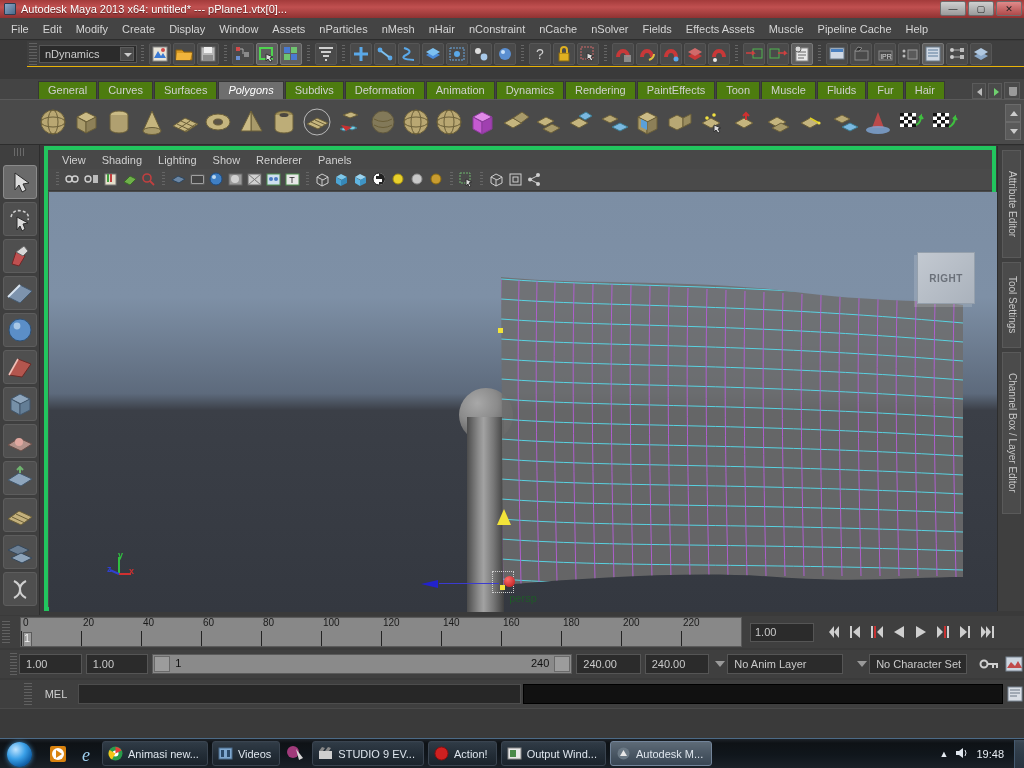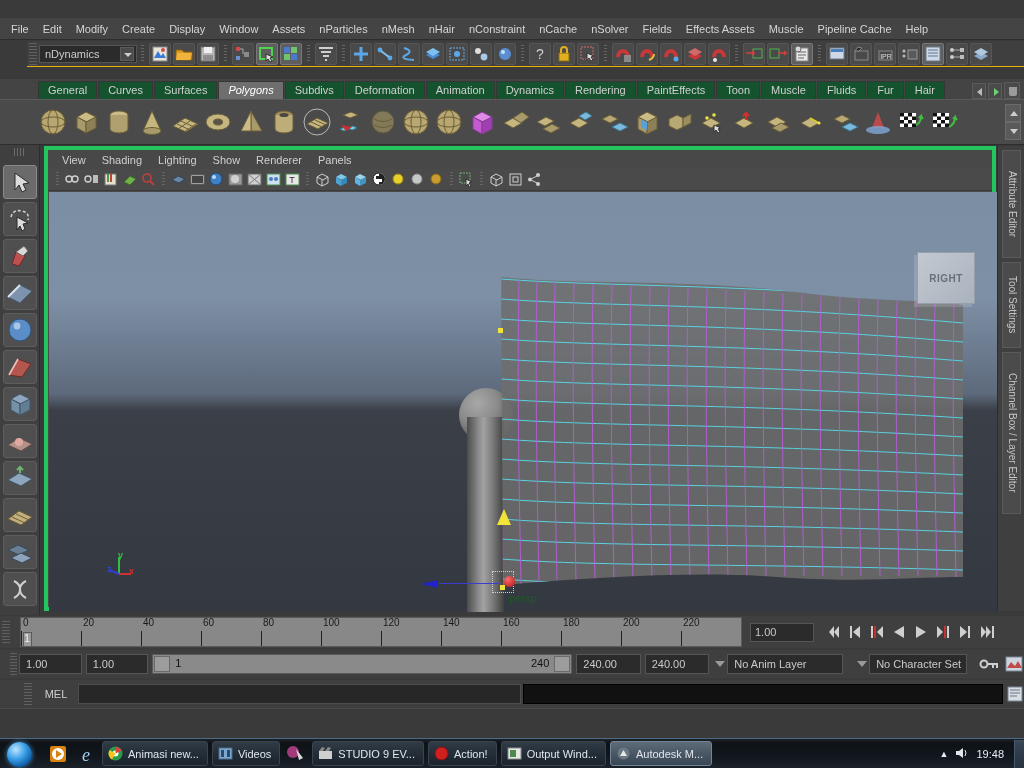--- a/index.html
+++ b/index.html
@@ -40,21 +40,21 @@
     border-left:4px solid transparent; border-right:4px solid transparent; border-top:4px solid #ccc;}
   .sep { width:3px; height:18px; margin:0 4px;
     background:repeating-linear-gradient(to bottom,#666 0 1px,transparent 1px 3px);}
   .ticon { width:22px; height:22px; margin:0 1px; border-radius:2px; position:relative;
     background:#4a4a4a; border:1px solid #565656; overflow:hidden;}
   .ticon.on { background:#5e5e5e; border:1px solid #787878; }
 
   
   .shelftabs { position:absolute; left:0; top:79px; width:1024px; height:20px;
     background:#444; display:flex; align-items:flex-end; padding-left:38px; }
-  .stab { height:18px; background:#14532d; border:1px solid #363636; border-bottom:none;
+  .stab { height:18px; background:#4d7c0f; border:1px solid #363636; border-bottom:none;
     color:#cfcfcf; font-size:11px; padding:2px 9px 0 9px; margin-right:1px; white-space:nowrap;}
   .stab.active { background:#6e6e6e; color:#fff;font-style:italic; }
   .shelfnav { position:absolute; right:4px; bottom:0px; display:flex; align-items:center; gap:2px;}
   .navbtn { width:14px; height:16px; background:#4a4a4a; border:1px solid #5b5b5b; position:relative;}
   .navbtn:after{content:"";position:absolute;top:4px;}
   .navbtn.left:after{left:4px;border-top:4px solid transparent;border-bottom:4px solid transparent;border-right:5px solid #bbb;}
   .navbtn.right:after{left:5px;border-top:4px solid transparent;border-bottom:4px solid transparent;border-left:5px solid #6fd06f;}
   .trashbtn { width:16px; height:17px; background:#4a4a4a; border:1px solid #5b5b5b; position:relative;}
   .trashbtn:after{content:"";position:absolute;left:4px;top:4px;width:8px;height:9px;
     background:#9a9a9a; border-radius:0 0 2px 2px;}
@@ -186,20 +186,35 @@
   .tbitem .tico{width:15px;height:15px;margin-right:5px;flex:none;border-radius:2px;}
   .tray{margin-left:auto;display:flex;align-items:center;gap:6px;padding-right:6px;color:#e6ecf2;font-size:11px;}
   .showdesk{width:10px;height:28px;margin-left:4px;
     background:linear-gradient(to bottom,rgba(140,170,200,.35),rgba(60,80,100,.4));border-left:1px solid #455a70;}
 </style>
 </head>
 <body>
 
 <div id="app">
 
+  <div class="titlebar">
+    <div class="tb-ico"></div>
+    <div class="tb-text">Autodesk Maya 2013 x64: untitled*   ---   pPlane1.vtx[0]...</div>
+    <div class="winbtns">
+      <div class="winbtn">
+          <i>—</i>
+        </div>
+      <div class="winbtn">
+          <i>▢</i>
+        </div>
+      <div class="winbtn close">
+          <i>✕</i>
+        </div>
+    </div>
+  </div>
 
   <div class="menubar">
     <div class="mi">File</div>
     <div class="mi">Edit</div>
     <div class="mi">Modify</div>
     <div class="mi">Create</div>
     <div class="mi">Display</div>
     <div class="mi">Window</div>
     <div class="mi">Assets</div>
     <div class="mi">nParticles</div>

